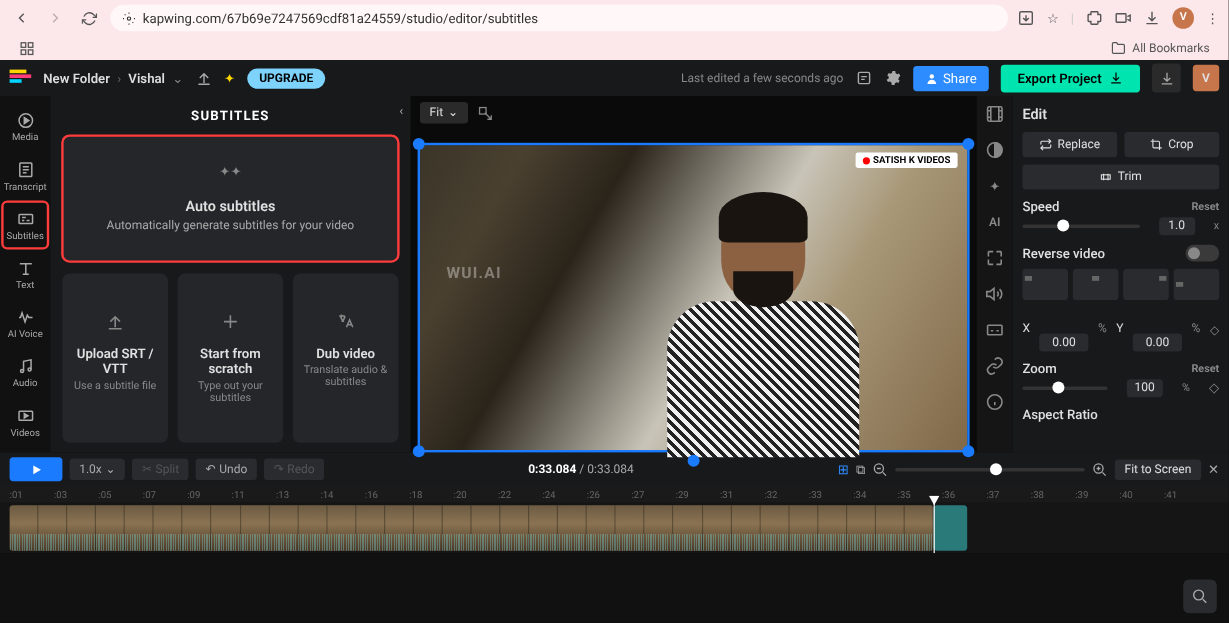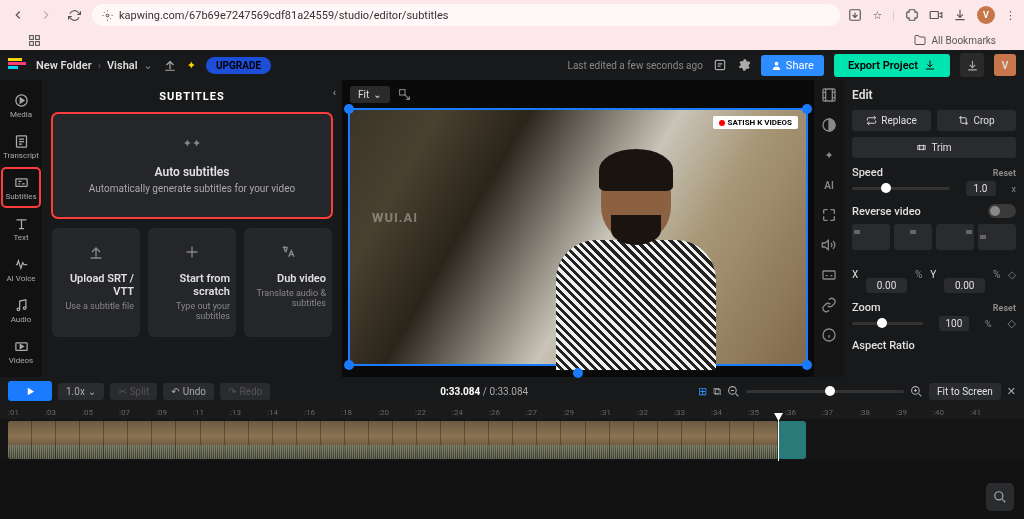--- a/index.html
+++ b/index.html
@@ -4,32 +4,32 @@
 <style>
 * { margin:0; padding:0; box-sizing:border-box; font-family:-apple-system,BlinkMacSystemFont,"Segoe UI",Roboto,sans-serif; }
 body { width:1024px; height:519px; background:#0f0f0f; overflow:hidden; color:#e0e0e0; font-size:11px; }
 
 
 .browser-chrome { height:50px; background:#fce8ea; display:flex; flex-direction:column; }
 .browser-top { height:30px; display:flex; align-items:center; padding:0 8px; gap:8px; }
 .nav-btn { width:20px; height:20px; display:flex; align-items:center; justify-content:center; color:#555; cursor:pointer; }
 .url-bar { flex:1; height:22px; background:#fff7f8; border-radius:12px; display:flex; align-items:center; padding:0 10px; color:#333; font-size:11px; gap:6px; }
 .browser-icons { display:flex; align-items:center; gap:10px; color:#555; }
-.browser-bot { height:20px; display:flex; align-items:center; justify-content:space-between; padding:0 28px; color:#555; }
+.browser-bot { height:20px; display:flex; align-items:center; justify-content:space-between; padding:0 16px; color:#555; }
 .bookmarks { display:flex; align-items:center; gap:6px; font-size:10px; }
 
 
 .app-bar { height:30px; background:#18191b; display:flex; align-items:center; padding:0 8px; gap:10px; }
 .logo { width:18px; height:14px; display:flex; flex-direction:column; gap:1px; }
 .logo div { height:3px; }
 .logo div:nth-child(1){background:#ffd400;width:14px;} .logo div:nth-child(2){background:#ff3c78;width:18px;} .logo div:nth-child(3){background:#00d4ff;width:10px;}
 .breadcrumb { display:flex; align-items:center; gap:6px; color:#ddd; font-size:11px; }
 .breadcrumb .crumb { font-weight:600; }
 .app-bar-spacer { flex:1; }
-.upgrade-btn { background:#1d4ed8; color:#000; font-weight:700; padding:3px 10px; border-radius:10px; font-size:10px; }
+.upgrade-btn { background:#7dd3fc; color:#000; font-weight:700; padding:3px 10px; border-radius:10px; font-size:10px; }
 .share-btn { background:#2d8cff; color:#fff; padding:4px 10px; border-radius:3px; font-size:11px; display:flex; gap:4px; align-items:center; }
 .export-btn { background:#00e5b0; color:#000; font-weight:600; padding:5px 14px; border-radius:3px; font-size:11px; display:flex; gap:6px; align-items:center; }
 .top-icon-btn { width:24px; height:24px; display:flex; align-items:center; justify-content:center; background:#2a2a2a; border-radius:3px; }
 .avatar { width:22px; height:22px; background:#c7754a; border-radius:3px; display:flex; align-items:center; justify-content:center; font-size:10px; font-weight:600; }
 .status-text { color:#888; font-size:10px; }
 
 
 .main { display:flex; height:calc(100% - 80px - 142px); }
 .left-rail { width:42px; background:#111; display:flex; flex-direction:column; align-items:center; padding-top:6px; gap:2px; }
 .rail-item { width:38px; padding:6px 2px; display:flex; flex-direction:column; align-items:center; gap:2px; font-size:8px; color:#aaa; cursor:pointer; border-radius:4px; }
@@ -37,29 +37,29 @@
 .rail-icon { width:16px; height:16px; display:flex; align-items:center; justify-content:center; }
 
 .panel { width:300px; background:#18191b; padding:10px; position:relative; }
 .panel-title { text-align:center; font-weight:700; font-size:11px; letter-spacing:1px; color:#fff; margin-bottom:10px; }
 .collapse-chev { position:absolute; top:6px; right:6px; color:#aaa; cursor:pointer; }
 .card-big { background:#25262a; border-radius:6px; padding:24px 10px; text-align:center; margin-bottom:10px; }
 .card-big.highlighted { outline:2px solid #ff3c3c; outline-offset:-1px; }
 .card-big .title { font-weight:600; font-size:12px; margin:8px 0 4px; }
 .card-big .sub { font-size:10px; color:#aaa; }
 .card-row { display:flex; gap:8px; }
-.card-small { flex:1; background:#25262a; border-radius:6px; padding:16px 6px; text-align:right; }
+.card-small { flex:1; background:#25262a; border-radius:6px; padding:32px 6px; text-align:center; }
 .card-small .icon { height:20px; margin-bottom:8px; display:flex; justify-content:center; color:#888; }
 .card-small .title { font-weight:600; font-size:11px; margin-bottom:3px; }
 .card-small .sub { font-size:9px; color:#888; }
 
 .canvas-area { flex:1; background:#0a0a0a; display:flex; flex-direction:column; }
 .canvas-toolbar { height:28px; display:flex; align-items:center; padding:0 8px; gap:8px; }
 .fit-btn { background:#2a2a2a; padding:3px 8px; border-radius:3px; font-size:10px; display:flex; gap:4px; align-items:center; }
-.canvas-viewport { flex:1; display:flex; align-items:flex-start; justify-content:center; position:relative; }
+.canvas-viewport { flex:1; display:flex; align-items:flex-end; justify-content:center; position:relative; }
 .video-frame { width:460px; height:258px; background:linear-gradient(120deg,#3a3528 0%,#4a4030 15%,#2a241a 30%,#c8c4b8 55%,#a89878 70%,#806848 100%); border:2px solid #1b7bff; position:relative; }
 .sel-handle { width:10px; height:10px; background:#1b7bff; border-radius:50%; position:absolute; }
 .watermark { position:absolute; top:6px; right:8px; background:#fff; color:#000; font-size:8px; font-weight:700; padding:2px 6px; border-radius:2px; display:flex; align-items:center; gap:3px; }
 .watermark::before { content:""; width:6px; height:6px; background:#ff0000; border-radius:50%; }
 .center-wm { position:absolute; left:22px; top:100px; color:rgba(255,255,255,0.35); font-size:13px; font-weight:700; letter-spacing:1px; }
 .person { position:absolute; right:80px; top:35px; width:180px; height:220px; }
 .person .head { width:70px; height:85px; background:#8b6142; border-radius:45% 45% 40% 40%; position:absolute; left:55px; top:10px; }
 .person .hair { width:74px; height:42px; background:#1a1410; border-radius:50% 50% 10% 10%; position:absolute; left:53px; top:4px; }
 .person .beard { width:50px; height:30px; background:#1a1410; border-radius:0 0 50% 50%; position:absolute; left:65px; top:70px; }
 .person .body { width:160px; height:130px; background:repeating-linear-gradient(45deg,#f0f0f0 0,#f0f0f0 3px,#222 3px,#222 6px); border-radius:40px 40px 0 0; position:absolute; left:10px; top:95px; }

